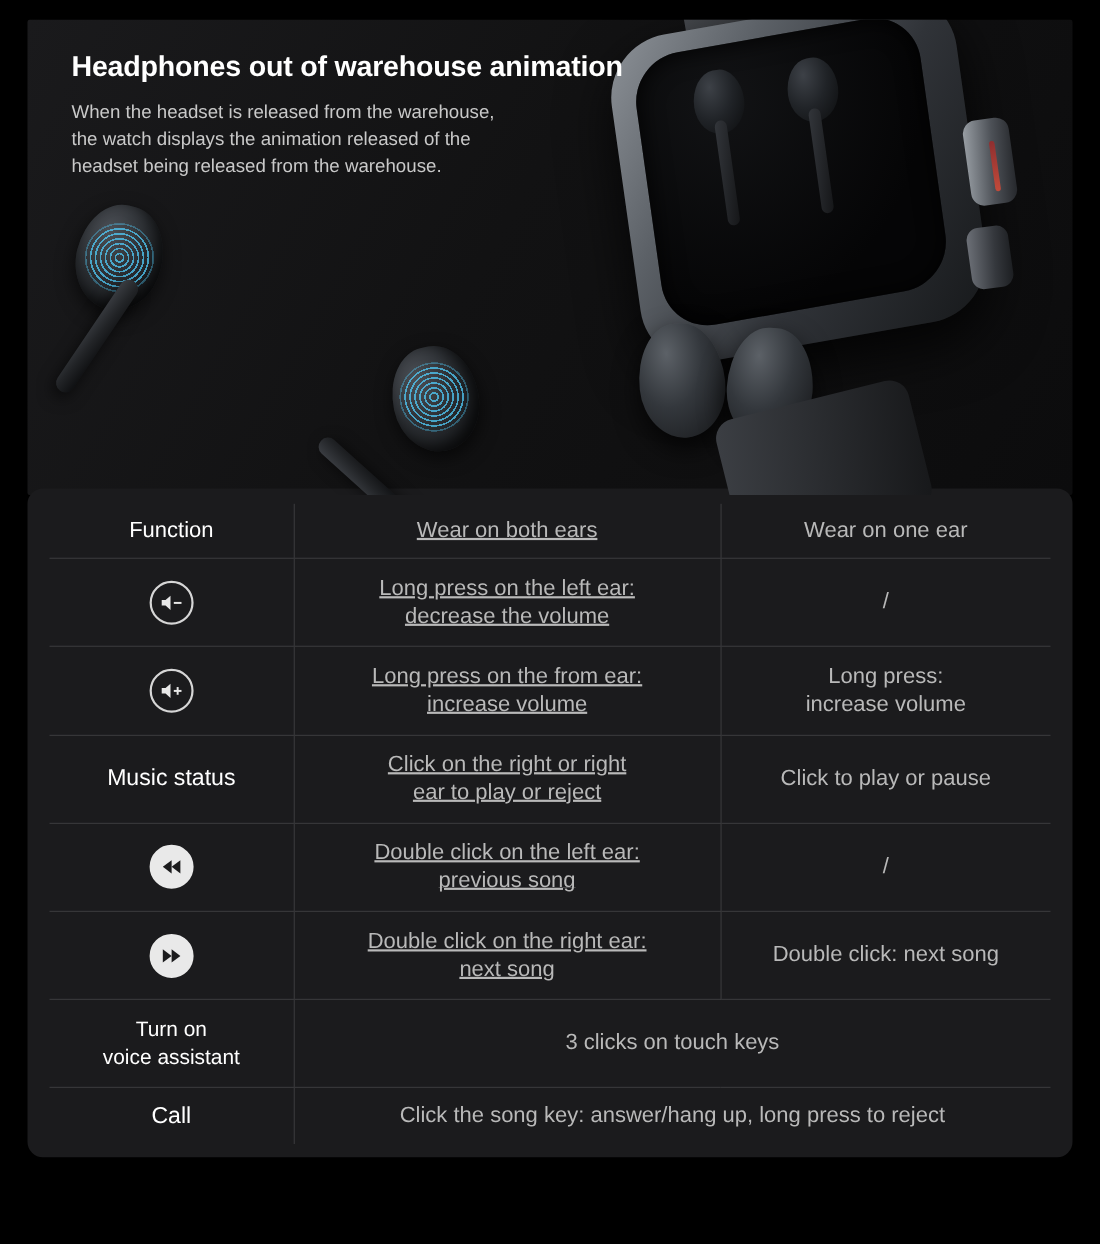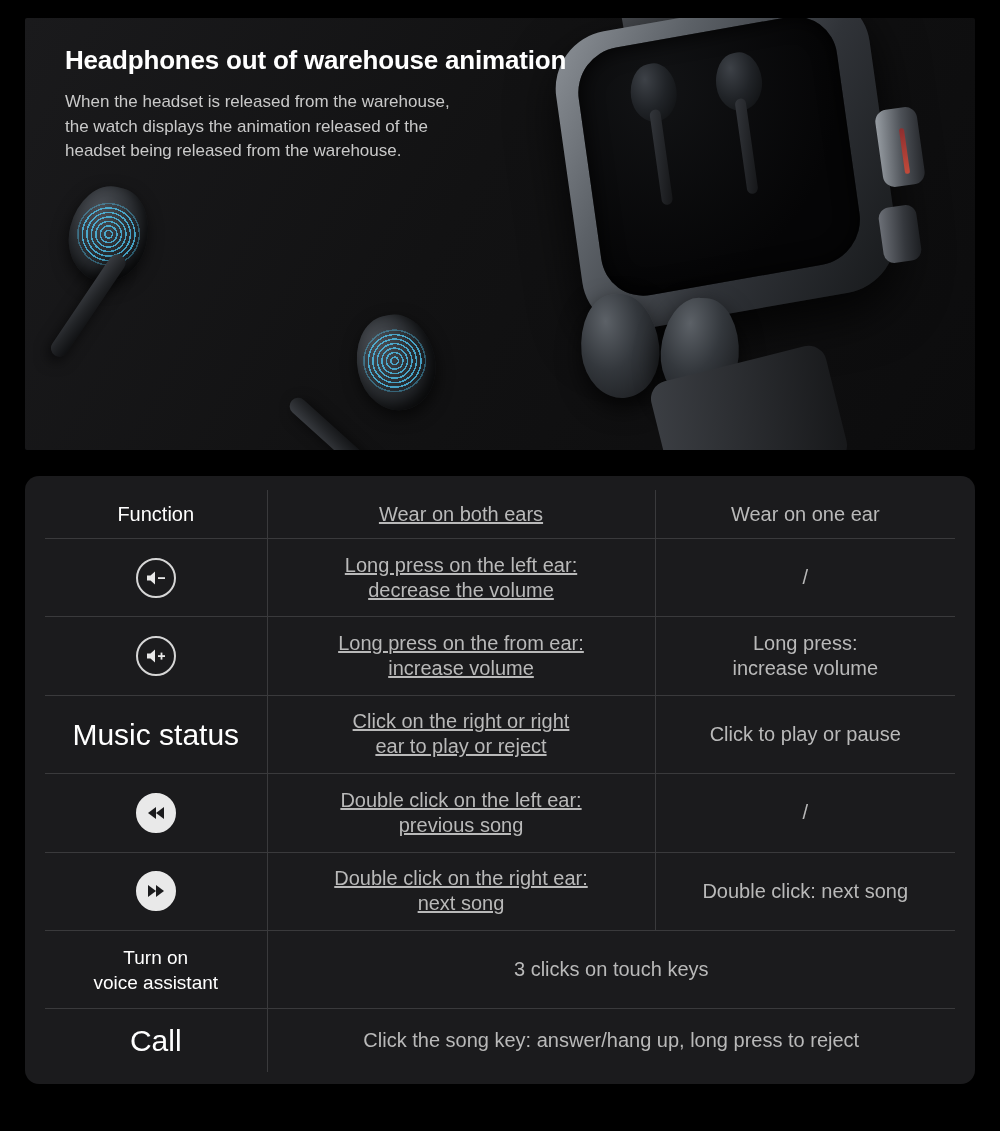--- a/index.html
+++ b/index.html
@@ -170,21 +170,21 @@
     position: absolute; left: 150px; top: 350px; width: 180px; height: 120px;
     background: linear-gradient(100deg,#3c3f44,#17181a);
     border-radius: 18px;
     transform: rotate(-14deg);
   }
 
   
   .table-panel {
     position: absolute;
     left: 25px;
-    top: 476px;
+    top: 444px;
     width: 950px;
     height: 608px;
     border-radius: 14px;
     background: #1b1b1d;
     padding: 14px 20px 12px 20px;
   }
   table.spec {
     width: 100%;
     height: 100%;
     border-collapse: collapse;
@@ -198,21 +198,21 @@
     font-size: 20px;
     font-weight: 300;
     line-height: 1.25;
     padding: 8px 6px;
   }
   table.spec tr:last-child td { border-bottom: none; }
   .col-fn { width: 222px; border-right: 1px solid #3a3a3c; }
   .col-both { width: 388px; border-right: 1px solid #3a3a3c; text-decoration: underline; }
   .head td { font-size: 27px; color: #cfcfcf; padding-bottom: 16px; }
   .head .col-fn { color: #ffffff; }
-  .fn-label { color: #ffffff; font-size: 30px; font-weight: 400; }
+  .fn-label { color: #ffffff; font-size: 21px; font-weight: 400; }
   .fn-small { color: #ffffff; font-size: 19px; font-weight: 300; line-height: 1.25; }
 
   
   .ico {
     display: inline-flex;
     align-items: center;
     justify-content: center;
     width: 40px; height: 40px;
     border-radius: 50%;
     border: 2px solid #d6d6d6;

